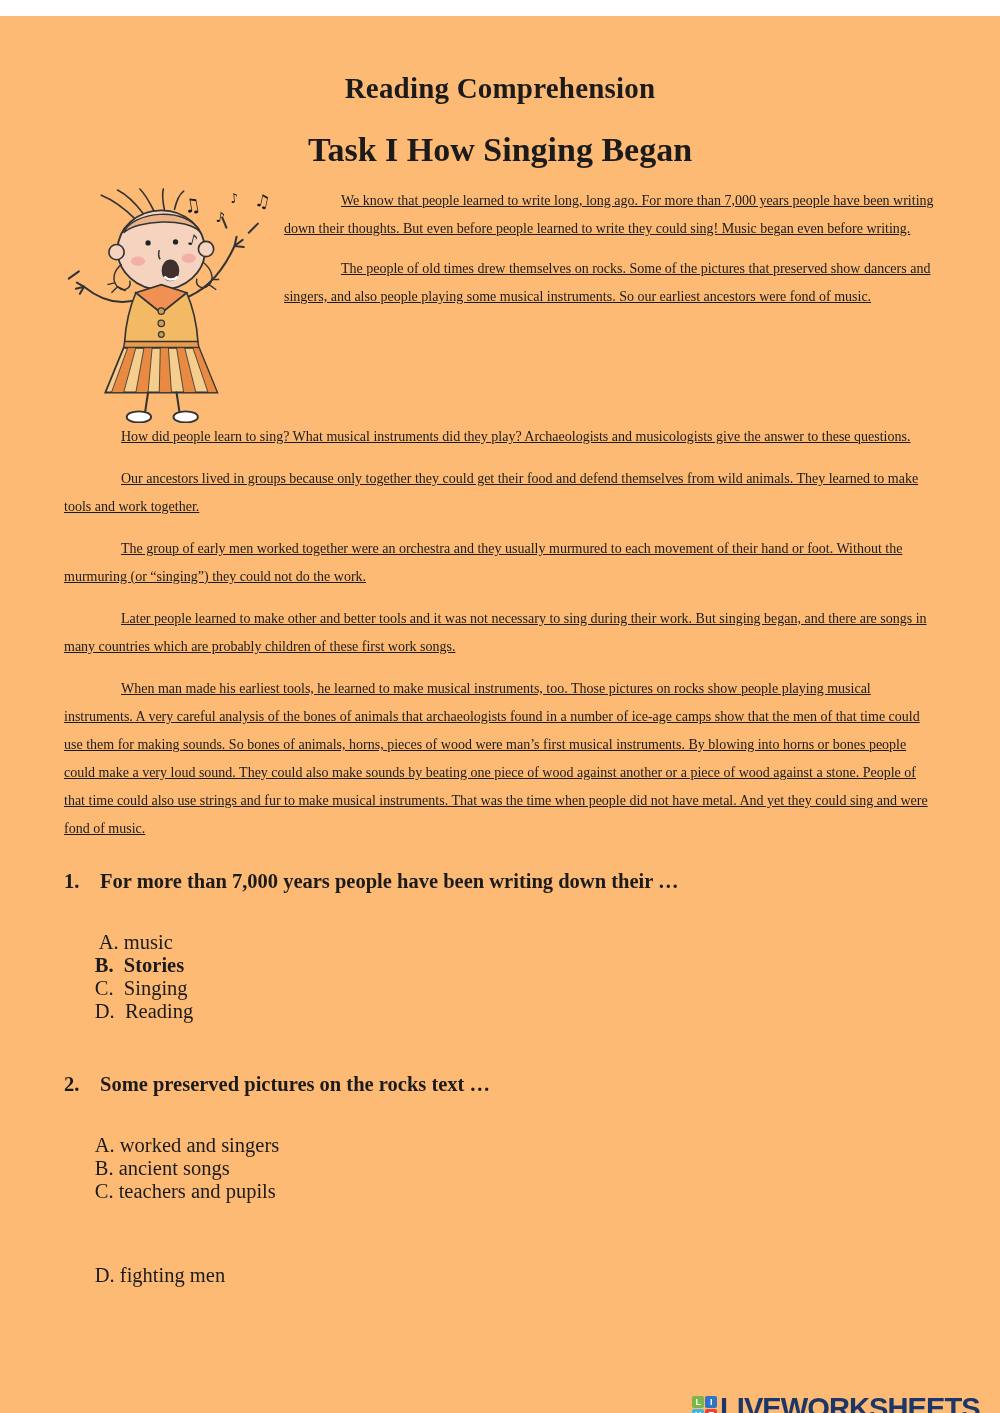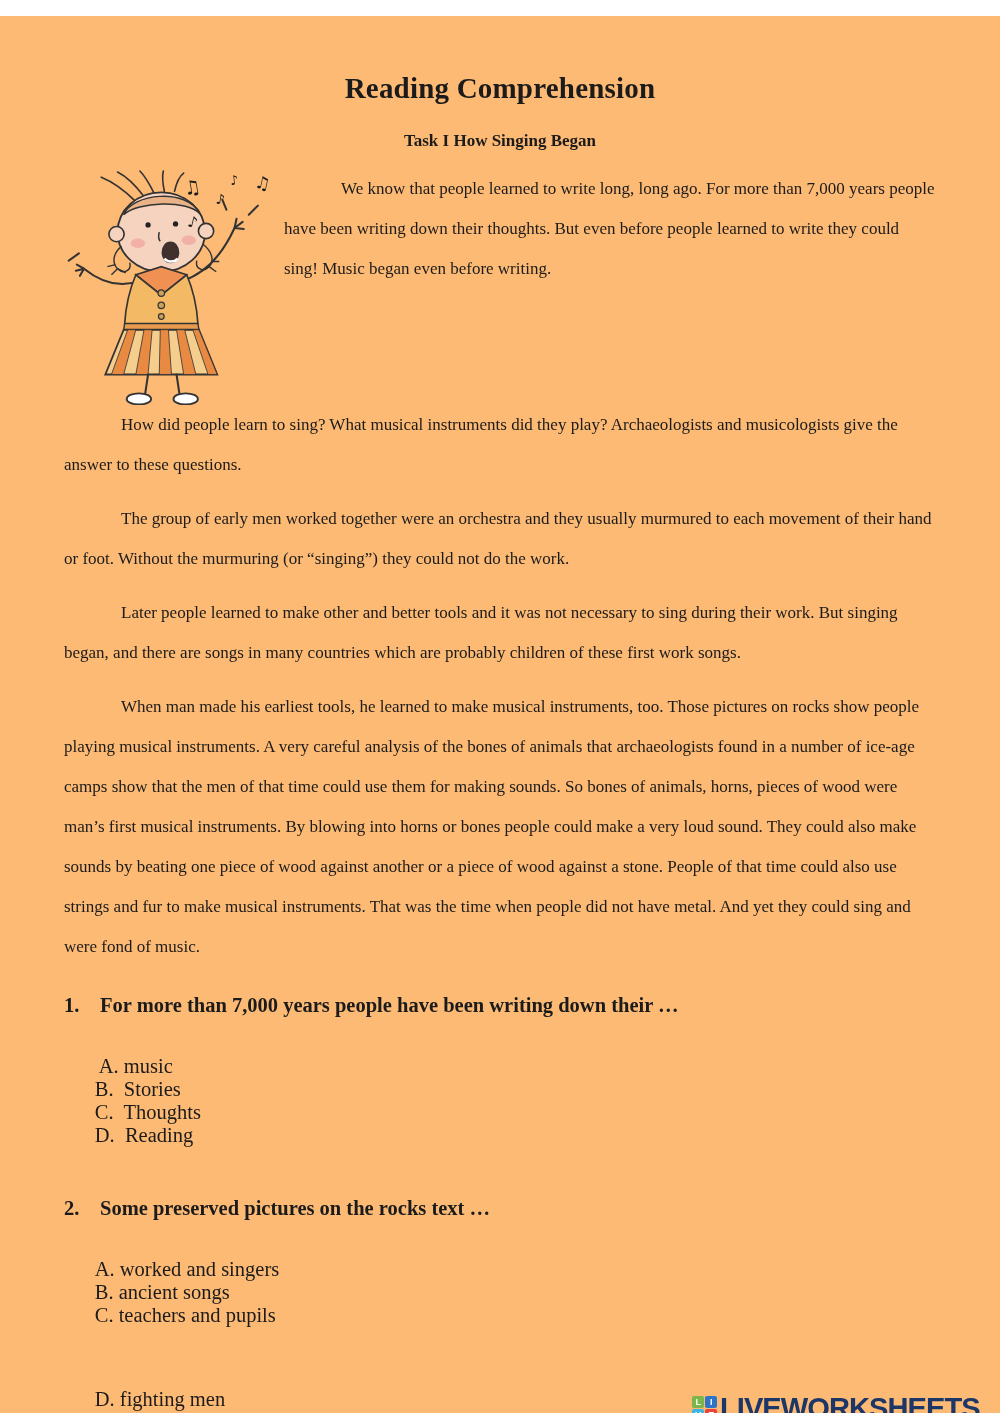--- a/index.html
+++ b/index.html
@@ -15,39 +15,40 @@
   .content{padding:0 64px;}
   h1.doc-title{
     margin:56px 0 0 0;
     text-align:center;
     font-size:29px;font-weight:bold;
     letter-spacing:.2px;
   }
   h2.task-title{
     margin:26px 0 0 0;
     text-align:center;
-    font-size:17px;font-weight:bold;
+    font-size:34px;font-weight:bold;
   }
   .intro-row{
     display:flex;
     align-items:flex-start;
     margin-top:18px;
   }
   .illustration{
     flex:0 0 220px;
     height:236px;
     position:relative;
   }
   .intro-text{flex:1;}
   p.para{
     margin:0 0 14px 0;
-    font-size:17px;
-    line-height:40px;
+    font-size:14px;
+    line-height:28px;
     text-indent:57px;
     white-space:normal;
+    text-decoration:underline;
   }
   .intro-text p.para{margin-bottom:12px;}
   h2.instruction{
     margin:20px 0 0 0;
     font-size:24.5px;
     font-weight:bold;
   }
   .question{
     margin:27px 0 0 0;
     font-size:20.5px;
@@ -55,21 +56,21 @@
     display:flex;
   }
   .q-num{width:36px;flex:0 0 36px;}
   .options-row{
     margin:15px 0 0 0;
     font-size:20.5px;
     white-space:pre-wrap;
   }
   .options-row .opt{display:inline-block;white-space:pre;}
   .opt-q1-a{margin-left:4px;margin-right:28px;}
-  .opt-q1-b{margin-right:20px;}
+  .opt-q1-b{margin-right:20px;font-weight:bold;}
   .opt-q1-c{margin-right:64px;}
   .opt-q2-a{width:303px;}
   .opt-q2-b{width:238px;}
   .footer-brand{
     position:absolute;
     right:12px;bottom:6px;
     display:flex;align-items:center;
   }
   .logo-tiles{
     display:grid;
@@ -178,37 +179,39 @@
           <g stroke="#333" stroke-width="2" fill="none" stroke-linecap="round">
             <path d="M82,202 L79,222"></path>
             <path d="M110,202 L113,222"></path>
           </g>
           <ellipse cx="73" cy="226" rx="12" ry="5.5" fill="#fff" stroke="#333" stroke-width="1.8"></ellipse>
           <ellipse cx="119" cy="226" rx="12" ry="5.5" fill="#fff" stroke="#333" stroke-width="1.8"></ellipse>
         </svg>
       </div>
       <div class="intro-text">
         <p class="para">We know that people learned to write long, long ago. For more than 7,000 years people have been writing down their thoughts. But even before people learned to write they could sing! Music began even before writing.</p>
+        <p class="para">The people of old times drew themselves on rocks. Some of the pictures that preserved show dancers and singers, and also people playing some musical instruments. So our earliest ancestors were fond of music.</p>
       </div>
     </div>
 
     <p class="para">How did people learn to sing? What musical instruments did they play? Archaeologists and musicologists give the answer to these questions.</p>
+    <p class="para">Our ancestors lived in groups because only together they could get their food and defend themselves from wild animals. They learned to make tools and work together.</p>
     <p class="para">The group of early men worked together were an orchestra and they usually murmured to each movement of their hand or foot. Without the murmuring (or “singing”) they could not do the work.</p>
     <p class="para">Later people learned to make other and better tools and it was not necessary to sing during their work. But singing began, and there are songs in many countries which are probably children of these first work songs.</p>
     <p class="para">When man made his earliest tools, he learned to make musical instruments, too. Those pictures on rocks show people playing musical instruments. A very careful analysis of the bones of animals that archaeologists found in a number of ice-age camps show that the men of that time could use them for making sounds. So bones of animals, horns, pieces of wood were man’s first musical instruments. By blowing into horns or bones people could make a very loud sound. They could also make sounds by beating one piece of wood against another or a piece of wood against a stone. People of that time could also use strings and fur to make musical instruments. That was the time when people did not have metal. And yet they could sing and were fond of music.</p>
 
 
     <div class="question">
       <span class="q-num">1.</span>
       <span>For more than 7,000 years people have been writing down their …</span>
     </div>
     <div class="options-row">
       <span class="opt opt-q1-a">A. music</span>
       <span class="opt opt-q1-b">B.  Stories</span>
-      <span class="opt opt-q1-c">C.  Thoughts</span>
+      <span class="opt opt-q1-c">C.  Singing</span>
       <span class="opt">D.  Reading</span>
     </div>
 
     <div class="question">
       <span class="q-num">2.</span>
       <span>Some preserved pictures on the rocks text …</span>
     </div>
     <div class="options-row">
       <span class="opt opt-q2-a">A. worked and singers</span>
       <span class="opt opt-q2-b">B. ancient songs</span>

